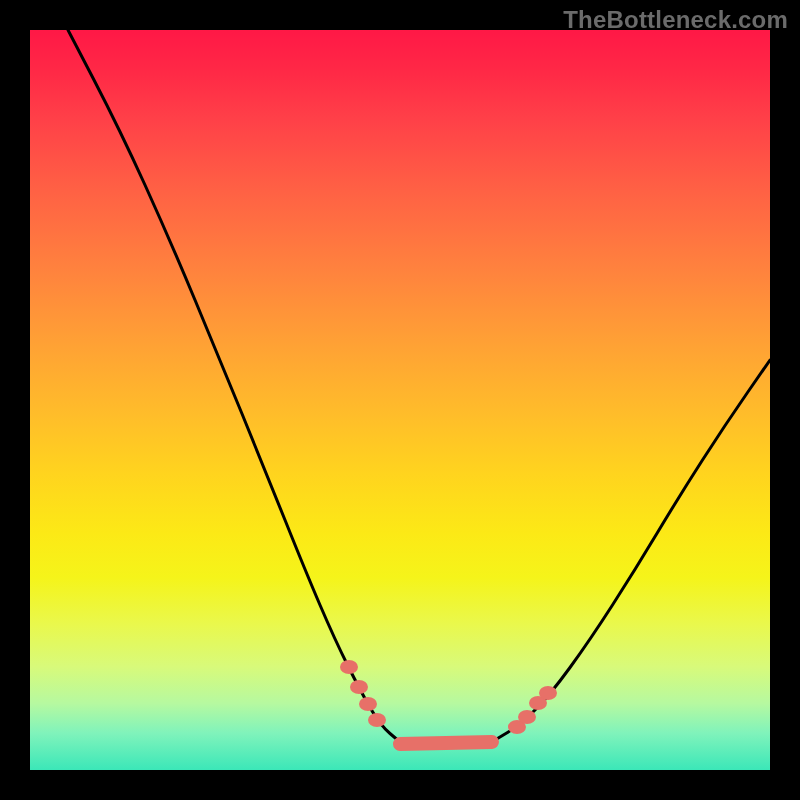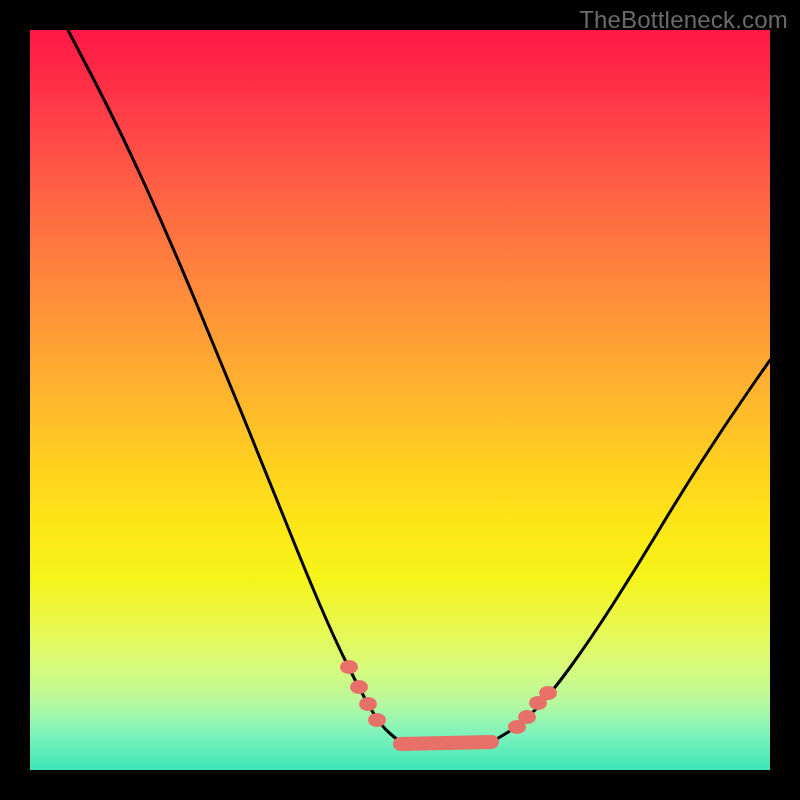--- a/index.html
+++ b/index.html
@@ -35,21 +35,21 @@
       #80f3bb 95%,
       #3be7b8 100%
     );
   }
   .watermark {
     position: absolute;
     top: 6px;
     right: 12px;
     color: #6b6b6b;
     font-size: 24px;
-    font-weight: 400;
+    font-weight: 700;
     letter-spacing: 0.2px;
     z-index: 5;
     user-select: none;
   }
   svg.plot {
     position: absolute;
     left: 0;
     top: 0;
     width: 740px;
     height: 740px;

